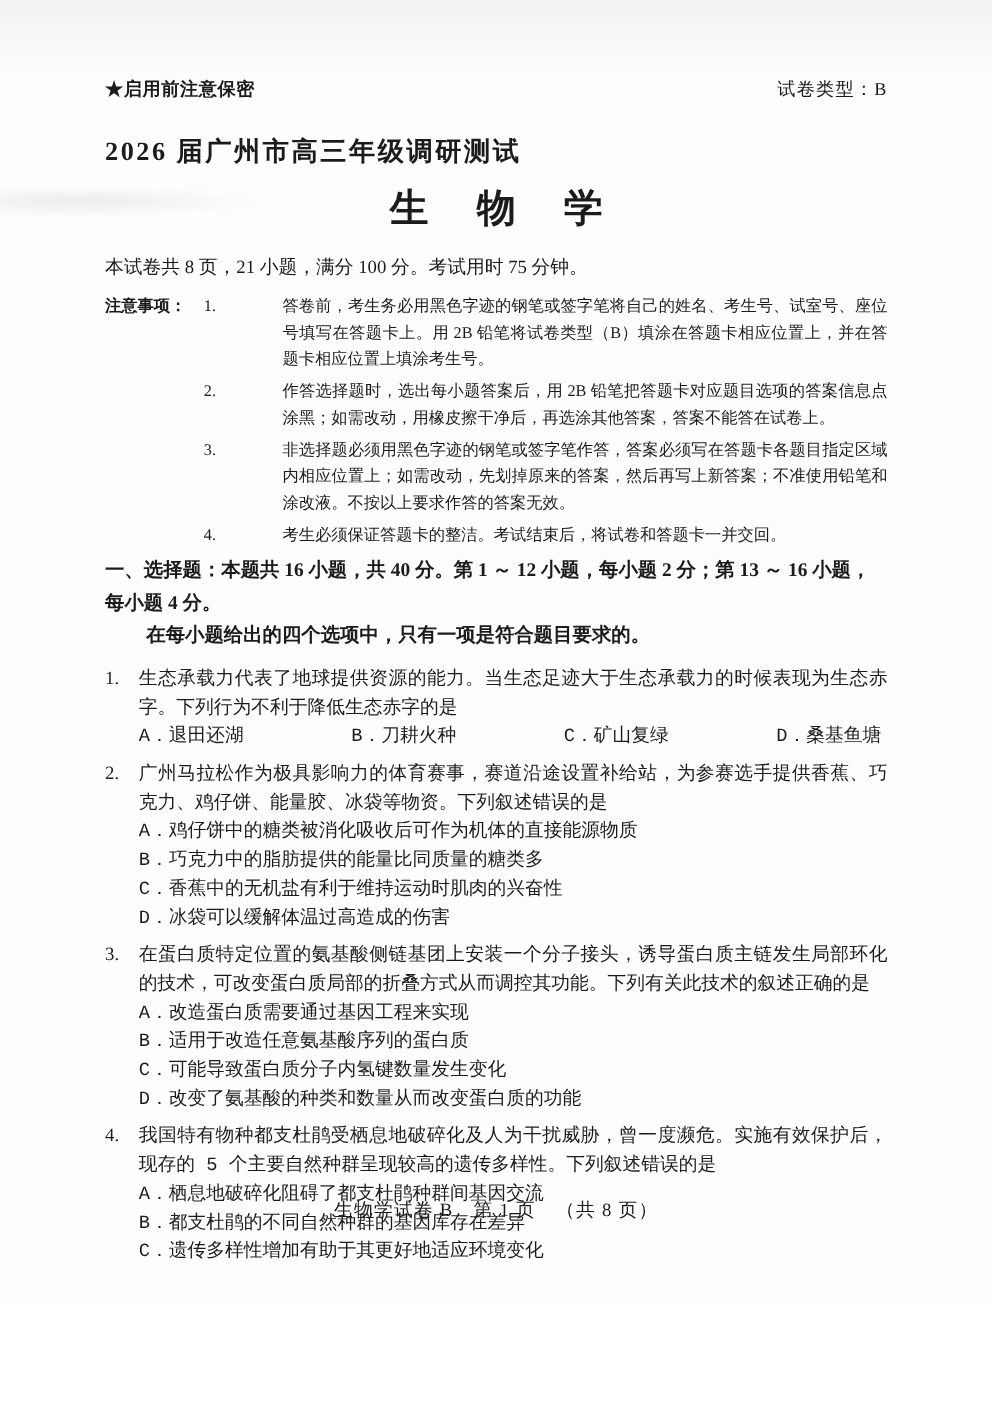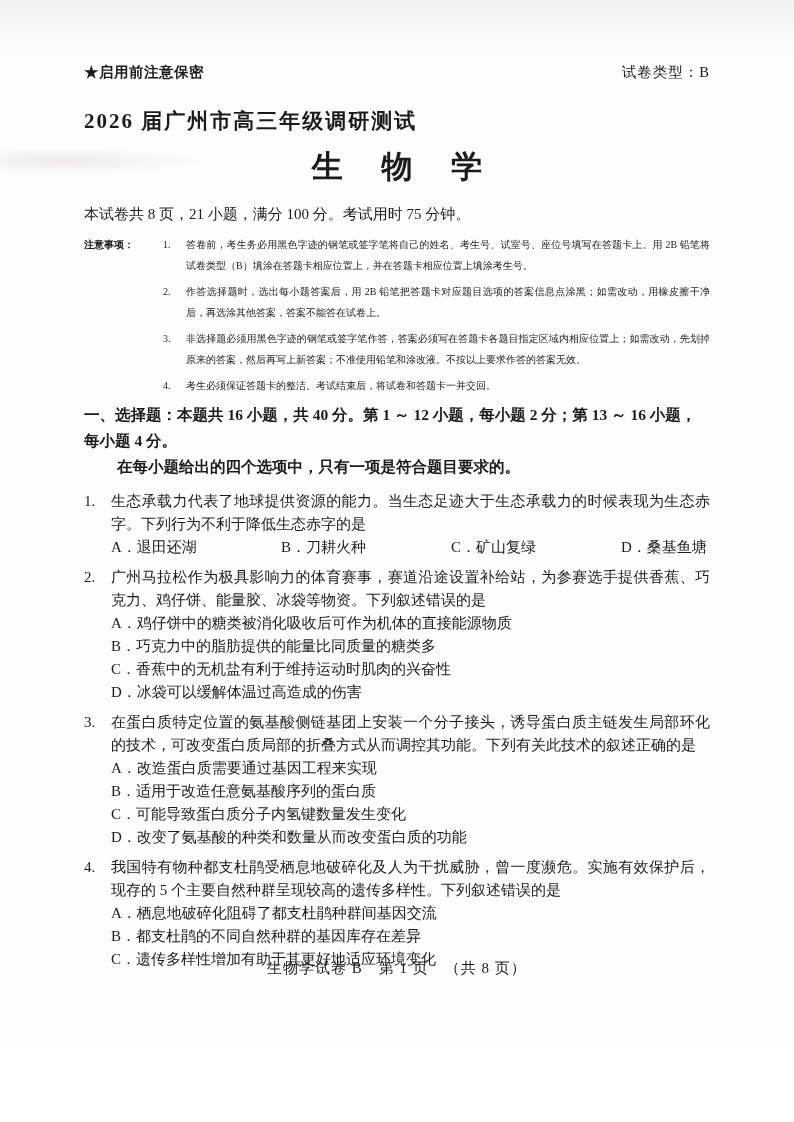--- a/index.html
+++ b/index.html
@@ -33,33 +33,33 @@
     margin-top: 24px; text-align: left;
     font-size: 21px; font-weight: 700; letter-spacing: 2px;
     line-height: 30px;
   }
   .subject-title {
     margin-top: 9px; text-align: center;
     font-size: 31px; font-weight: 700; line-height: 44px;
   }
   .subject-title .spread { letter-spacing: 1.25em; margin-right: -1.25em; }
   .exam-info { margin-top: 14px; font-size: 15px; line-height: 22px; }
-  .notice { display: flex; margin-top: 9px; font-size: 10px; line-height: 21px; }
+  .notice { display: flex; margin-top: 9px; font-size: 13px; line-height: 21px; }
   .notice-label { flex: none; width: 79px; font-weight: 700; }
   .notice-items { flex: 1; }
   .notice-item { display: flex; margin-bottom: 5px; }
   .notice-item:last-child { margin-bottom: 0; }
   .notice-num { flex: none; width: 23px; }
-  .notice-text { flex: 1; text-align: justify; }
+  .notice-text { flex: 1; text-align: justify; margin-left: 40px; }
   .section-head { margin-top: 6px; font-size: 15.5px; font-weight: 700; line-height: 26px; }
   .section-line2 { padding-left: 33px; }
   .question { display: flex; margin-top: 7px; font-size: 15px; line-height: 23px; }
   .question.first { margin-top: 10px; }
   .q-num { flex: none; width: 27px; }
-  .q-body { flex: 1; }
+  .q-body { flex: 1; font-family: Liberation Mono, monospace; }
   .q-stem { text-align: justify; }
   .options-row { display: flex; }
   .options-row .option { width: 170px; }
   .options-row .option:last-child { width: auto; text-align: right; }
   .options-col .option { display: block; }
   .opt-label { display: inline; }
   .opt-text { display: inline; }
   .page-footer {
     position: absolute; left: 0; right: 0; bottom: 64px;
     text-align: center; font-size: 15px; letter-spacing: 1px;

